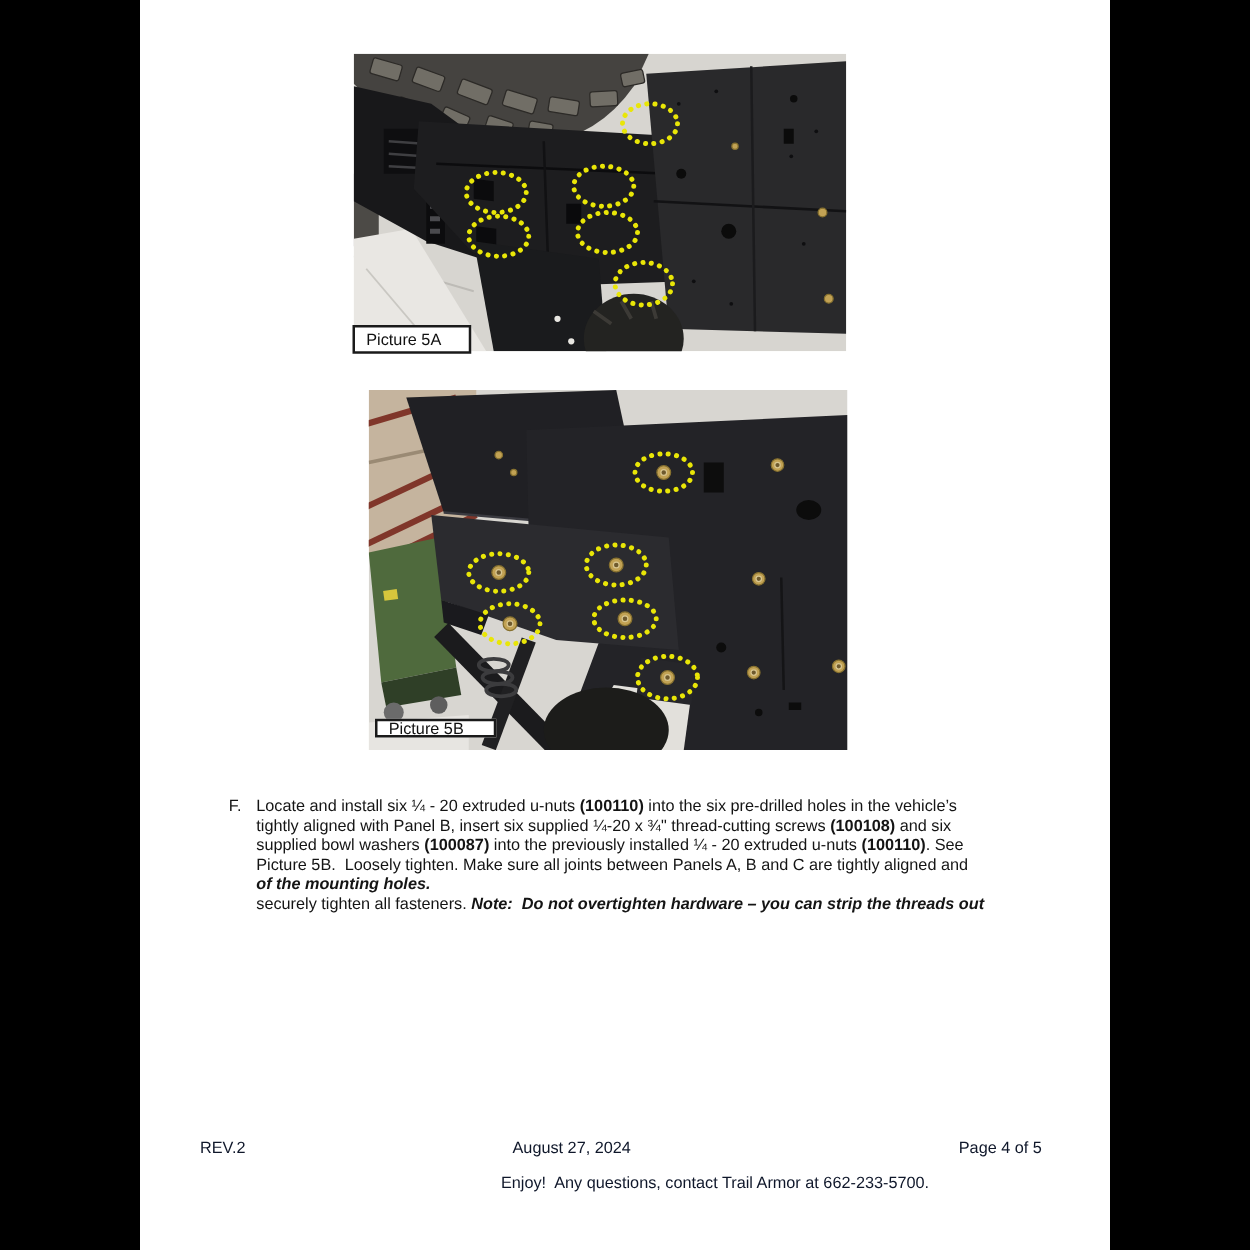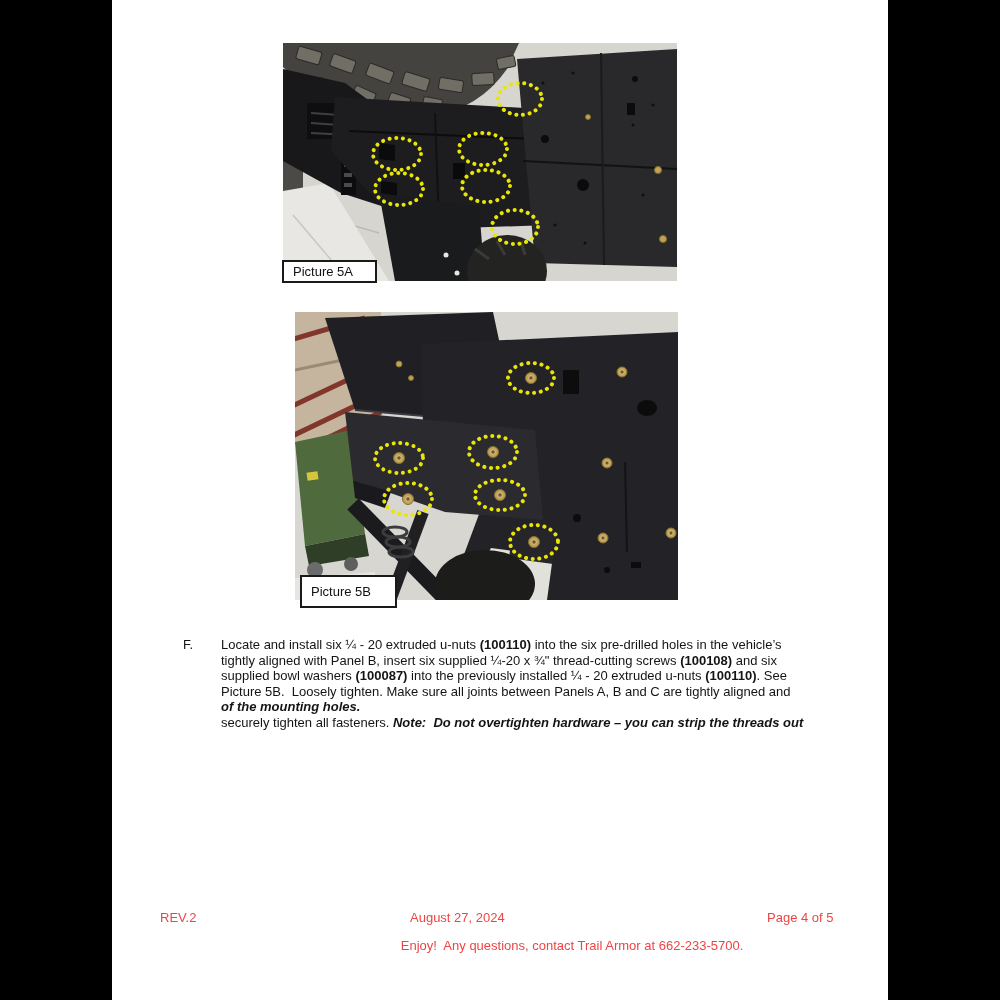--- a/index.html
+++ b/index.html
@@ -20,25 +20,25 @@
 
   
   .marker { fill:none; stroke:var(--marker-color,#e9e607); stroke-width:4;
             stroke-linecap:round; stroke-dasharray:0.1 6.6; }
   .washer-outer { fill:var(--washer-color,#c2a254); stroke:#87712f; stroke-width:1; }
   .washer-inner { fill:#6e5a2e; stroke:#d8c690; stroke-width:1; }
 
   .step-block { position:absolute; left:71px; top:637px; color:#141414; }
   .step-letter { position:absolute; left:0; top:0; font-size:13px; line-height:15.5px; }
   .step-paragraph { position:absolute; left:22px; top:0; }
-  .step-line { font-size:13px; line-height:15.5px; white-space:pre;margin-left:16px; }
+  .step-line { font-size:13px; line-height:15.5px; white-space:pre; }
   .b { font-weight:bold; }
   .i { font-style:italic; }
 
-  .footer-item { position:absolute; font-size:13px; color:#ef4444; white-space:pre; }
+  .footer-item { position:absolute; font-size:13px; color:#0f172a; white-space:pre; }
   .footer-rev  { left:48px;  top:910px; }
   .footer-date { left:278px; top:910px;margin-left:20px; }
   .footer-page { left:655px; top:910px; }
   .footer-contact { left:0; top:938px; width:920px; text-align:center; }
 </style>
 </head>
 <body>
 
 <div class="stage">
   <div class="margin-bar left"></div>
@@ -236,21 +236,21 @@
             <ellipse cx="113" cy="187" rx="24" ry="16" class="marker"></ellipse>
             <circle cx="205" cy="183" r="5.5" class="washer-outer"></circle>
             <circle cx="205" cy="183" r="2.3" class="washer-inner"></circle>
             <ellipse cx="205" cy="183" rx="25" ry="15" class="marker"></ellipse>
             <circle cx="239" cy="230" r="5.5" class="washer-outer"></circle>
             <circle cx="239" cy="230" r="2.3" class="washer-inner"></circle>
             <ellipse cx="239" cy="230" rx="24" ry="17" class="marker"></ellipse>
           </g>
       </svg>
     </div>
-    <div class="pic-label" style="left:188px; top:575px; width:97px; height:33px;">
+    <div class="pic-label" style="left:188px; top:575px; width:97px; height:15px;">
       <span>Picture 5B</span>
     </div>
 
     <div class="step-block">
       <div class="step-letter">F.</div>
       <div class="step-paragraph">
           <div class="step-line"><span>Locate and install six ¼ - 20 extruded u-nuts </span><span class="b">(100110)</span><span> into the six pre-drilled holes in the vehicle’s</span></div>
           <div class="step-line"><span>tightly aligned with Panel B, insert six supplied ¼-20 x ¾" thread-cutting screws </span><span class="b">(100108)</span><span> and six</span></div>
           <div class="step-line"><span>supplied bowl washers </span><span class="b">(100087)</span><span> into the previously installed ¼ - 20 extruded u-nuts </span><span class="b">(100110)</span><span>. See</span></div>
           <div class="step-line"><span>Picture 5B.  Loosely tighten. Make sure all joints between Panels A, B and C are tightly aligned and</span></div>

